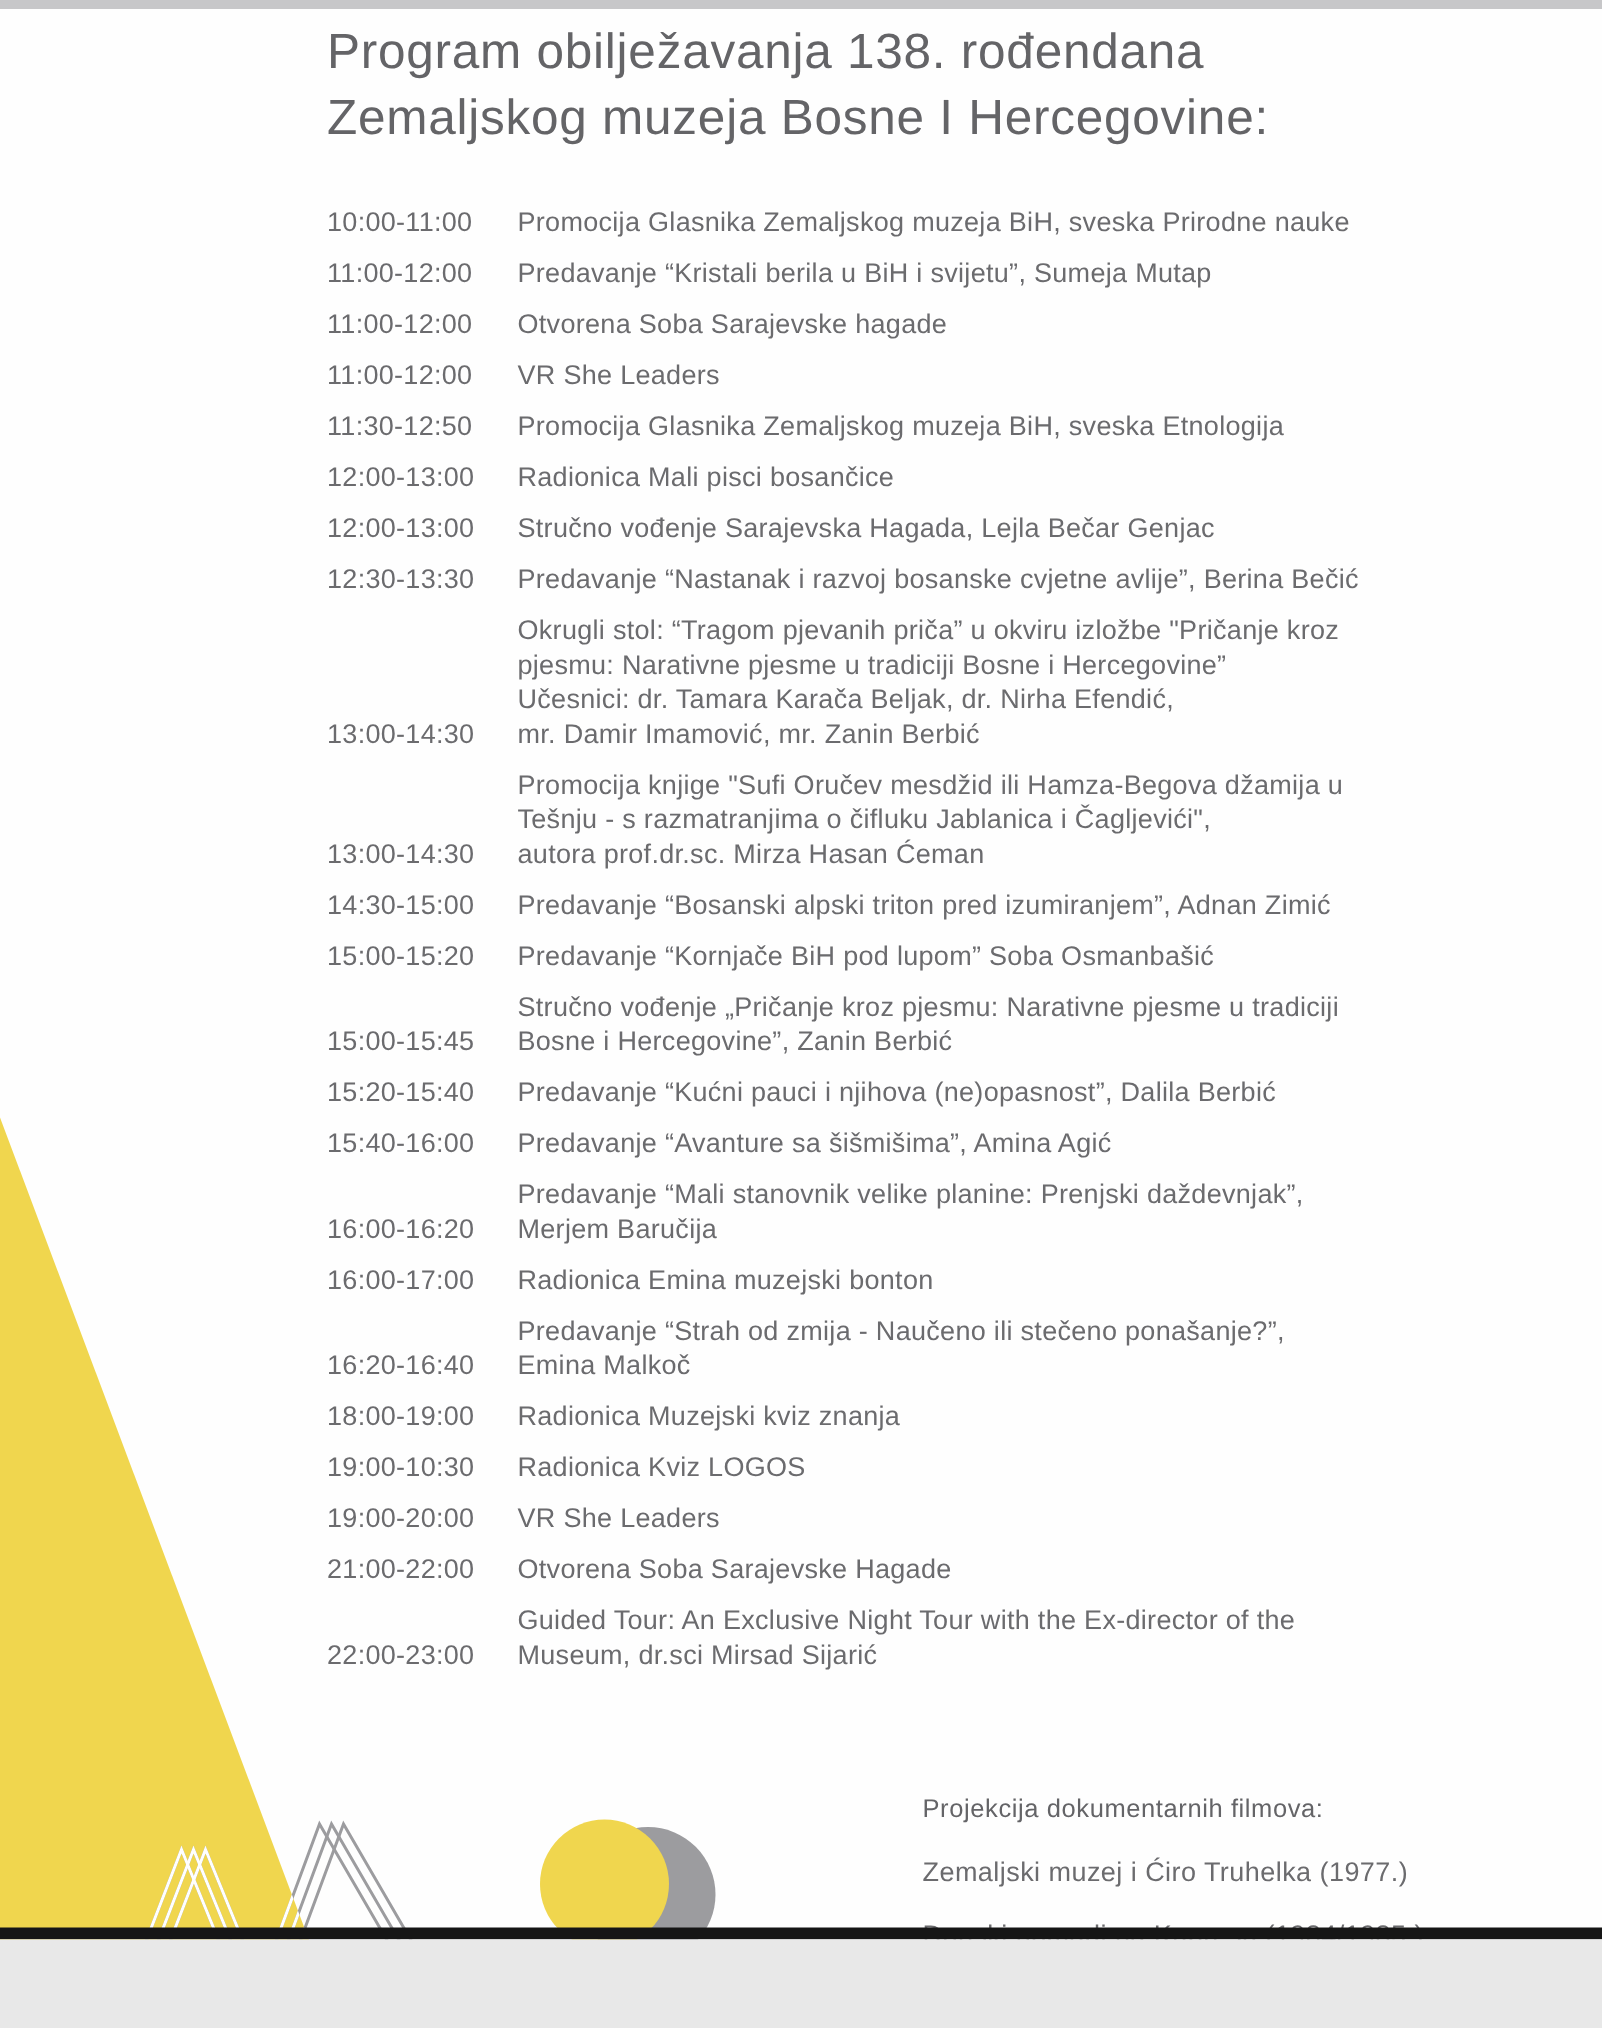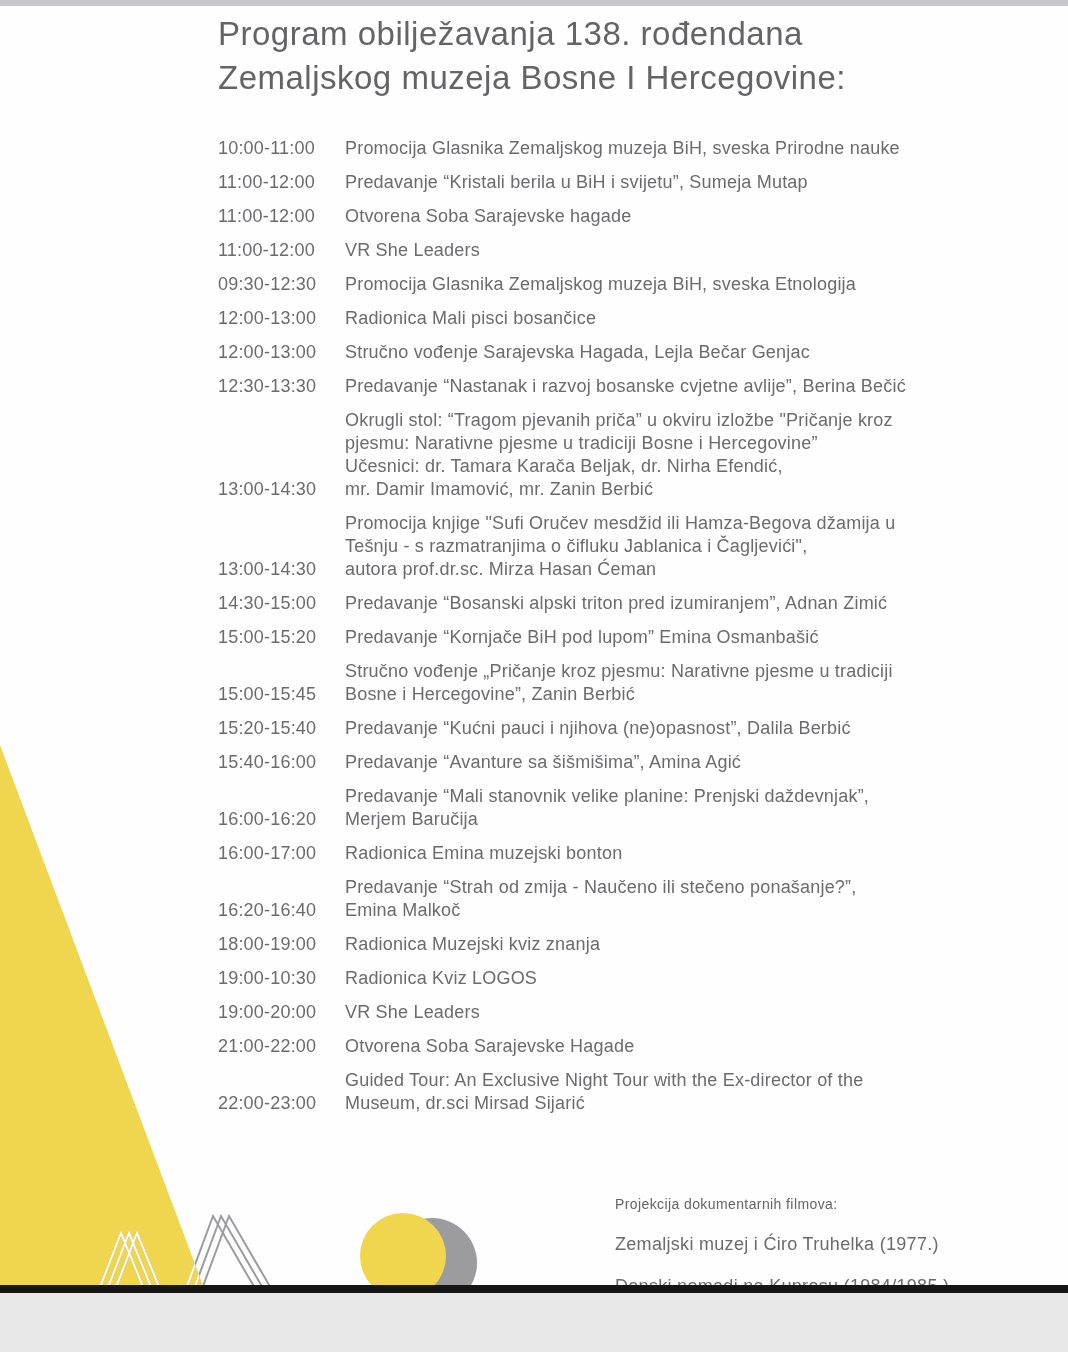--- a/index.html
+++ b/index.html
@@ -68,21 +68,21 @@
     letter-spacing: 0.2px;
     white-space: pre-line;
   }
   .films {
     position: absolute; left: 615px; top: 1196px;
     width: 430px;
     z-index: 2;
     color: var(--text-gray, #6b6b6e);
   }
   .films-title {
-    font-size: 14px;
+    font-size: 17px;
     letter-spacing: 0.4px;
     color: var(--title-gray, #646467);
     margin-bottom: 22px;
   }
   .film-item {
     font-size: 18px;
     letter-spacing: 0.3px;
     margin-bottom: 21px;
   }
 </style>
@@ -137,21 +137,21 @@
         </div>
         <div class="schedule-row">
           <div class="time">11:00-12:00</div>
           <div class="desc">Otvorena Soba Sarajevske hagade</div>
         </div>
         <div class="schedule-row">
           <div class="time">11:00-12:00</div>
           <div class="desc">VR She Leaders</div>
         </div>
         <div class="schedule-row">
-          <div class="time">09:30-12:30</div>
+          <div class="time">11:30-12:50</div>
           <div class="desc">Promocija Glasnika Zemaljskog muzeja BiH, sveska Etnologija</div>
         </div>
         <div class="schedule-row">
           <div class="time">12:00-13:00</div>
           <div class="desc">Radionica Mali pisci bosančice</div>
         </div>
         <div class="schedule-row">
           <div class="time">12:00-13:00</div>
           <div class="desc">Stručno vođenje Sarajevska Hagada, Lejla Bečar Genjac</div>
         </div>
@@ -171,21 +171,21 @@
           <div class="desc">Promocija knjige  "Sufi Oručev mesdžid ili Hamza-Begova džamija u
 Tešnju - s razmatranjima o čifluku Jablanica i Čagljevići",
 autora prof.dr.sc. Mirza Hasan Ćeman</div>
         </div>
         <div class="schedule-row">
           <div class="time">14:30-15:00</div>
           <div class="desc">Predavanje “Bosanski alpski triton pred izumiranjem”, Adnan Zimić</div>
         </div>
         <div class="schedule-row">
           <div class="time">15:00-15:20</div>
-          <div class="desc">Predavanje “Kornjače BiH pod lupom” Emina Osmanbašić</div>
+          <div class="desc">Predavanje “Kornjače BiH pod lupom” Soba Osmanbašić</div>
         </div>
         <div class="schedule-row">
           <div class="time">15:00-15:45</div>
           <div class="desc">Stručno vođenje „Pričanje kroz pjesmu: Narativne pjesme u tradiciji
 Bosne i Hercegovine”, Zanin Berbić</div>
         </div>
         <div class="schedule-row">
           <div class="time">15:20-15:40</div>
           <div class="desc">Predavanje “Kućni pauci i njihova (ne)opasnost”, Dalila Berbić</div>
         </div>

